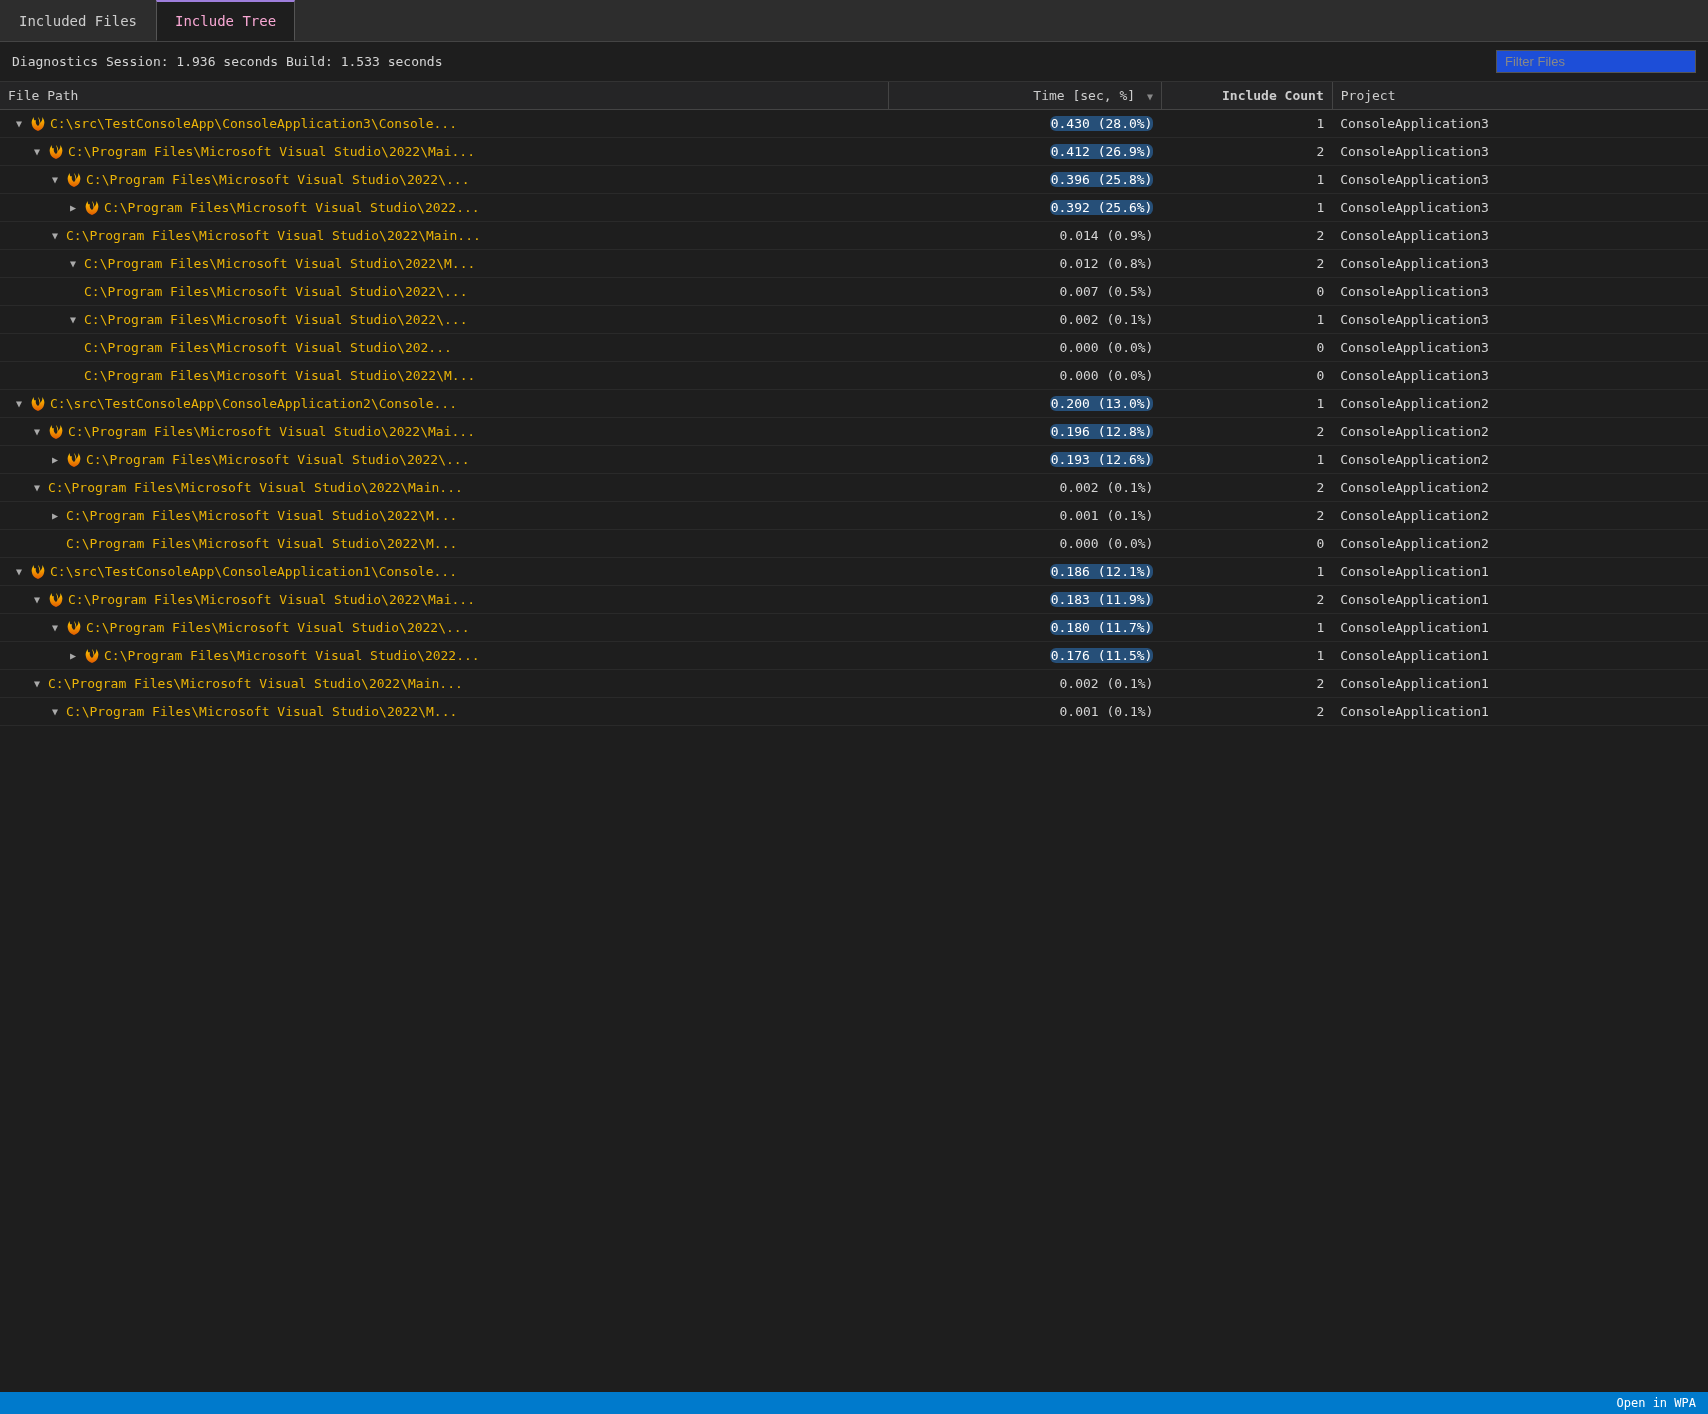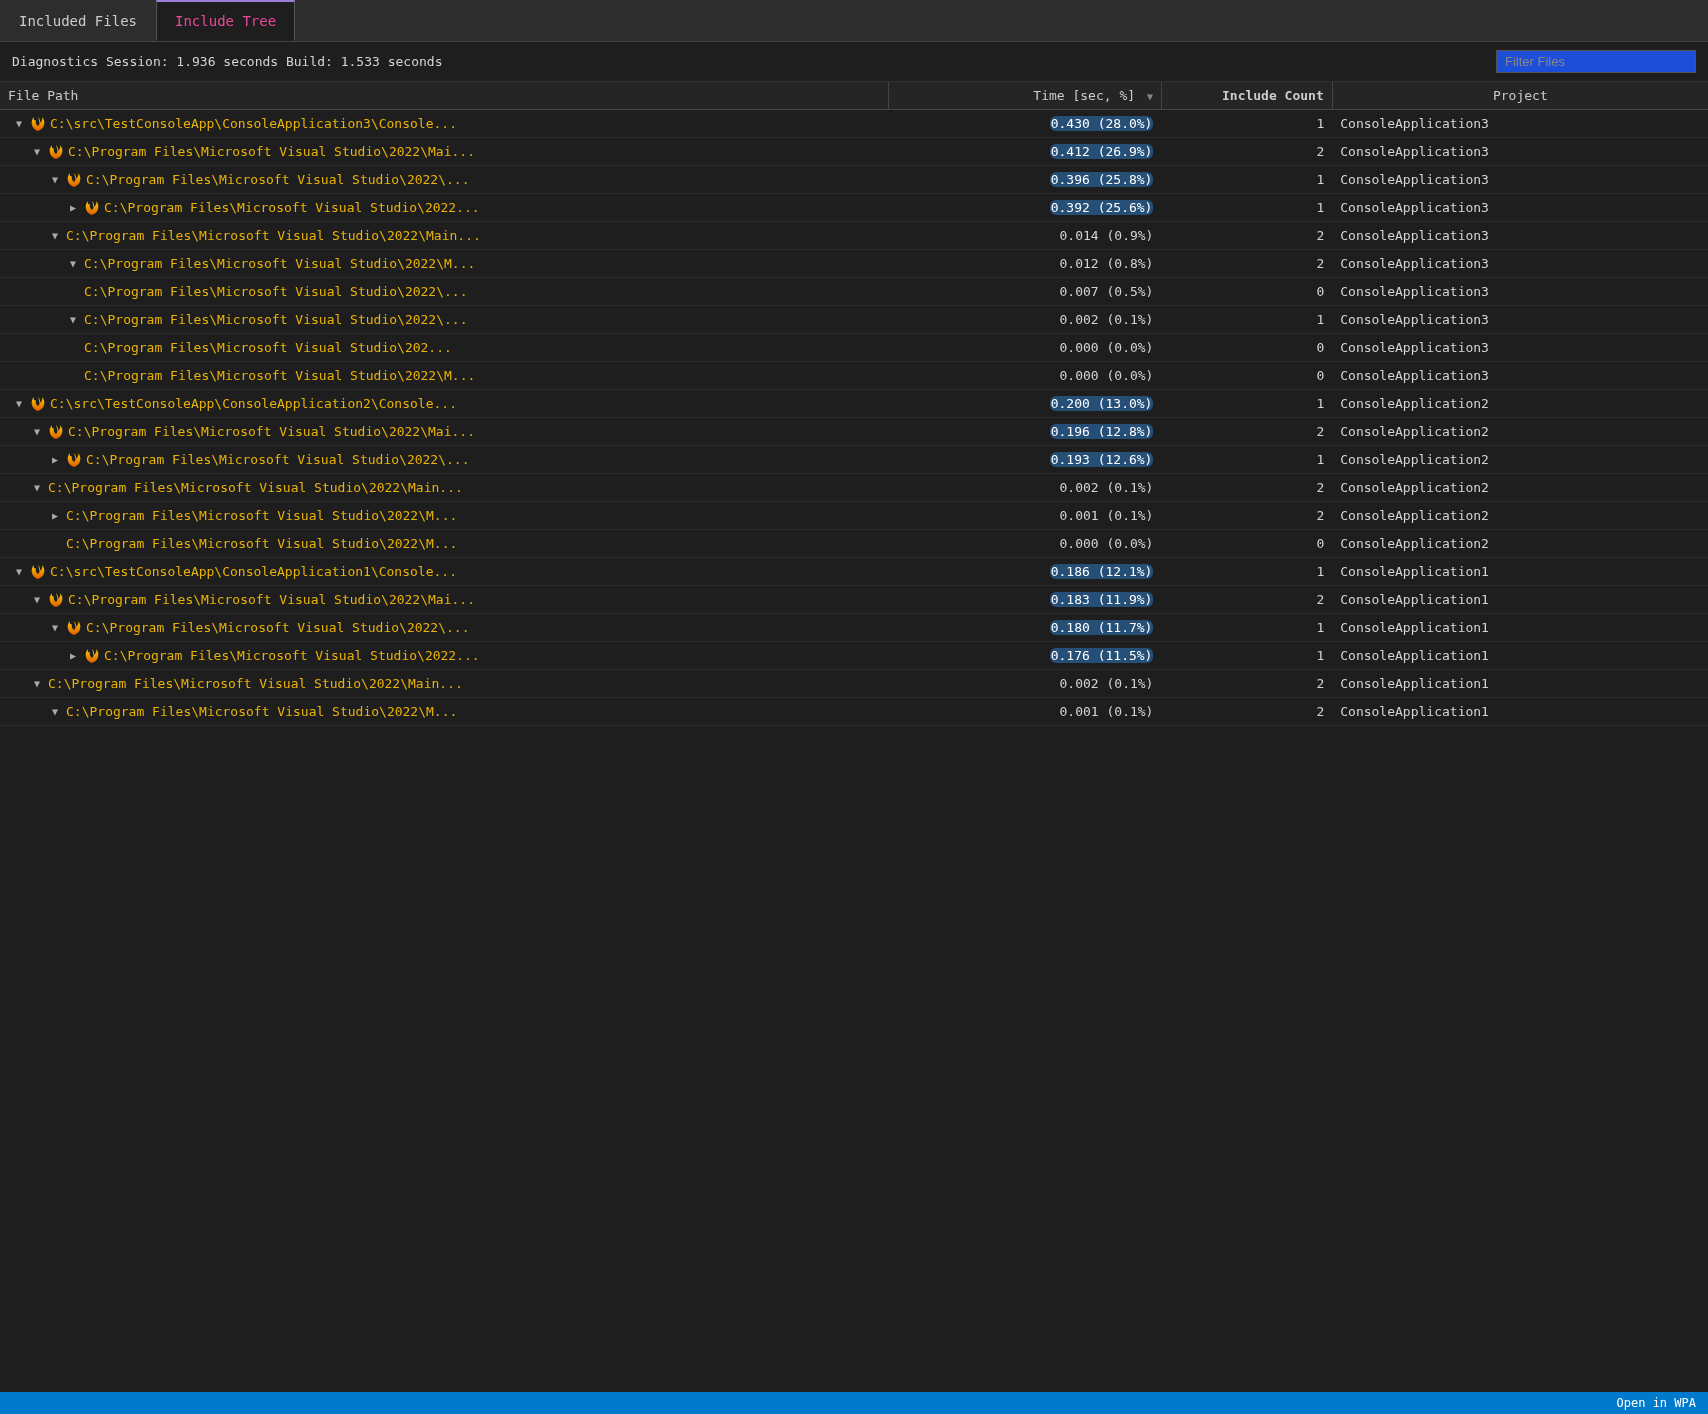--- a/index.html
+++ b/index.html
@@ -32,21 +32,21 @@
       padding: 8px 18px;
       cursor: pointer;
       font-size: 14px;
       color: #ccc;
       border: 1px solid transparent;
       display: flex;
       align-items: center;
     }
     .tab.active {
       background: #1e1e1e;
-      color: #ec4899;
+      color: #f9a8d4;
       border-color: #555 #555 transparent #555;
       border-top: 2px solid #9e7edb;
     }
     
     .diagnostics-bar {
       display: flex;
       align-items: center;
       justify-content: space-between;
       padding: 8px 12px;
       background: #1e1e1e;
@@ -90,21 +90,21 @@
       font-size: 13px;
       border-right: 1px solid #444;
       user-select: none;
       cursor: pointer;
       white-space: nowrap;
     }
     thead th:last-child { border-right: none; }
     .col-filepath { width: 52%; }
     .col-time { width: 16%; text-align: right; }
     .col-count { width: 10%; text-align: right; font-weight: bold; }
-    .col-project { width: 22%; text-align: center; }
+    .col-project { width: 22%; }
     tbody tr {
       border-bottom: 1px solid #2a2a2a;
       height: 28px;
     }
     tbody td {
       padding: 3px 8px;
       white-space: nowrap;
       overflow: hidden;
       text-overflow: ellipsis;
       vertical-align: middle;

